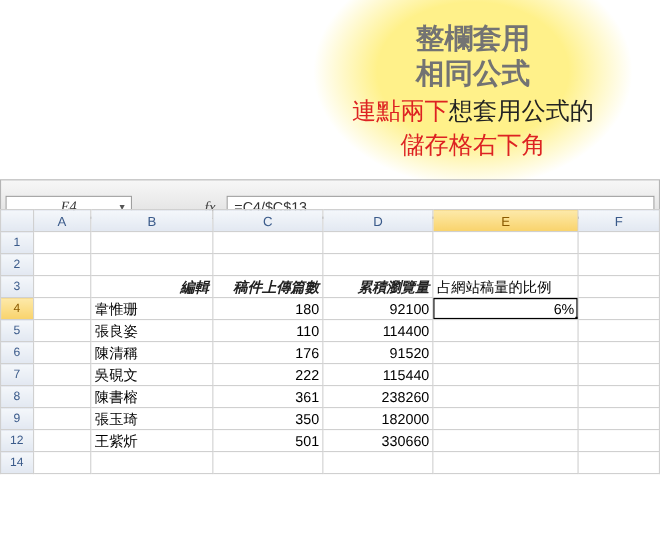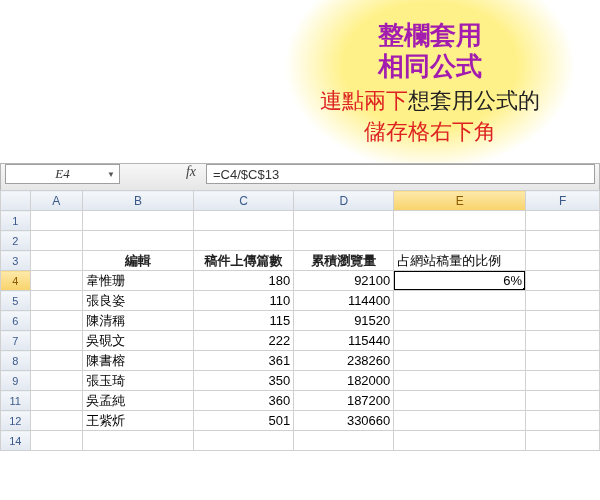--- a/index.html
+++ b/index.html
@@ -35,40 +35,40 @@
   .annotation .text {
     position: absolute;
     top: 20px;
     left: 300px;
     width: 260px;
     text-align: center;
   }
   .annotation .line1 {
     font-size: 26px;
     font-weight: 700;
-    color: #a21caf;
+    color: #737373;
     line-height: 1.2;
   }
   .annotation .line2 {
     font-size: 22px;
     color: #d22;
     line-height: 1.4;
     margin-top: 4px;
   }
   .annotation .emph { color: #222; }
   .ribbon {
     position: absolute;
     top: 163px;
     left: 0;
     width: 600px;
     height: 36px;
     background: linear-gradient(#f7f7f7, #e1e1e1);
     border: 1px solid #b5b5b5;
     display: flex;
-    align-items: flex-start;
+    align-items: flex-end;
     font-size: 12px;
     color: #333;
   }
   .namebox {
     width: 115px;
     height: 20px;
     background: #fff;
     border: 1px solid #9f9f9f;
     margin-left: 4px;
     padding: 0 6px;
@@ -149,21 +149,21 @@
   }
   .corner {
     background: linear-gradient(#f4f7fb, #e2e8f1);
   }
   .cA { width: 50px; }
   .cB { width: 105px; }
   .cC { width: 95px; }
   .cD { width: 95px; }
   .cE { width: 125px; }
   .cF { width: 70px; }
-  .hdr { text-align: center; font-weight: 700; color: #222; }
+  .hdr { text-align: right; font-weight: 700; color: #222; font-style: italic; }
   .txt { }
   .num { text-align: right; padding-right: 8px; }
   .lft { text-align: left; padding-left: 4px; }
   .sel-cell {
     position: relative;
     text-align: right;
     padding-right: 8px;
   }
   .sel-outline {
     position: absolute;
@@ -274,21 +274,21 @@
         <td class="txt">張良姿</td>
         <td class="num">110</td>
         <td class="num">114400</td>
         <td></td>
         <td></td>
       </tr>
   <tr>
         <th class="rh">6</th>
         <td></td>
         <td class="txt">陳清稱</td>
-        <td class="num">115</td>
+        <td class="num">176</td>
         <td class="num">91520</td>
         <td></td>
         <td></td>
       </tr>
   <tr>
         <th class="rh">7</th>
         <td></td>
         <td class="txt">吳硯文</td>
         <td class="num">222</td>
         <td class="num">115440</td>
@@ -303,29 +303,20 @@
         <td class="num">238260</td>
         <td></td>
         <td></td>
       </tr>
   <tr>
         <th class="rh">9</th>
         <td></td>
         <td class="txt">張玉琦</td>
         <td class="num">350</td>
         <td class="num">182000</td>
-        <td></td>
-        <td></td>
-      </tr>
-  <tr>
-        <th class="rh">11</th>
-        <td></td>
-        <td class="txt">吳孟純</td>
-        <td class="num">360</td>
-        <td class="num">187200</td>
         <td></td>
         <td></td>
       </tr>
   <tr>
         <th class="rh">12</th>
         <td></td>
         <td class="txt">王紫炘</td>
         <td class="num">501</td>
         <td class="num">330660</td>
         <td></td>

